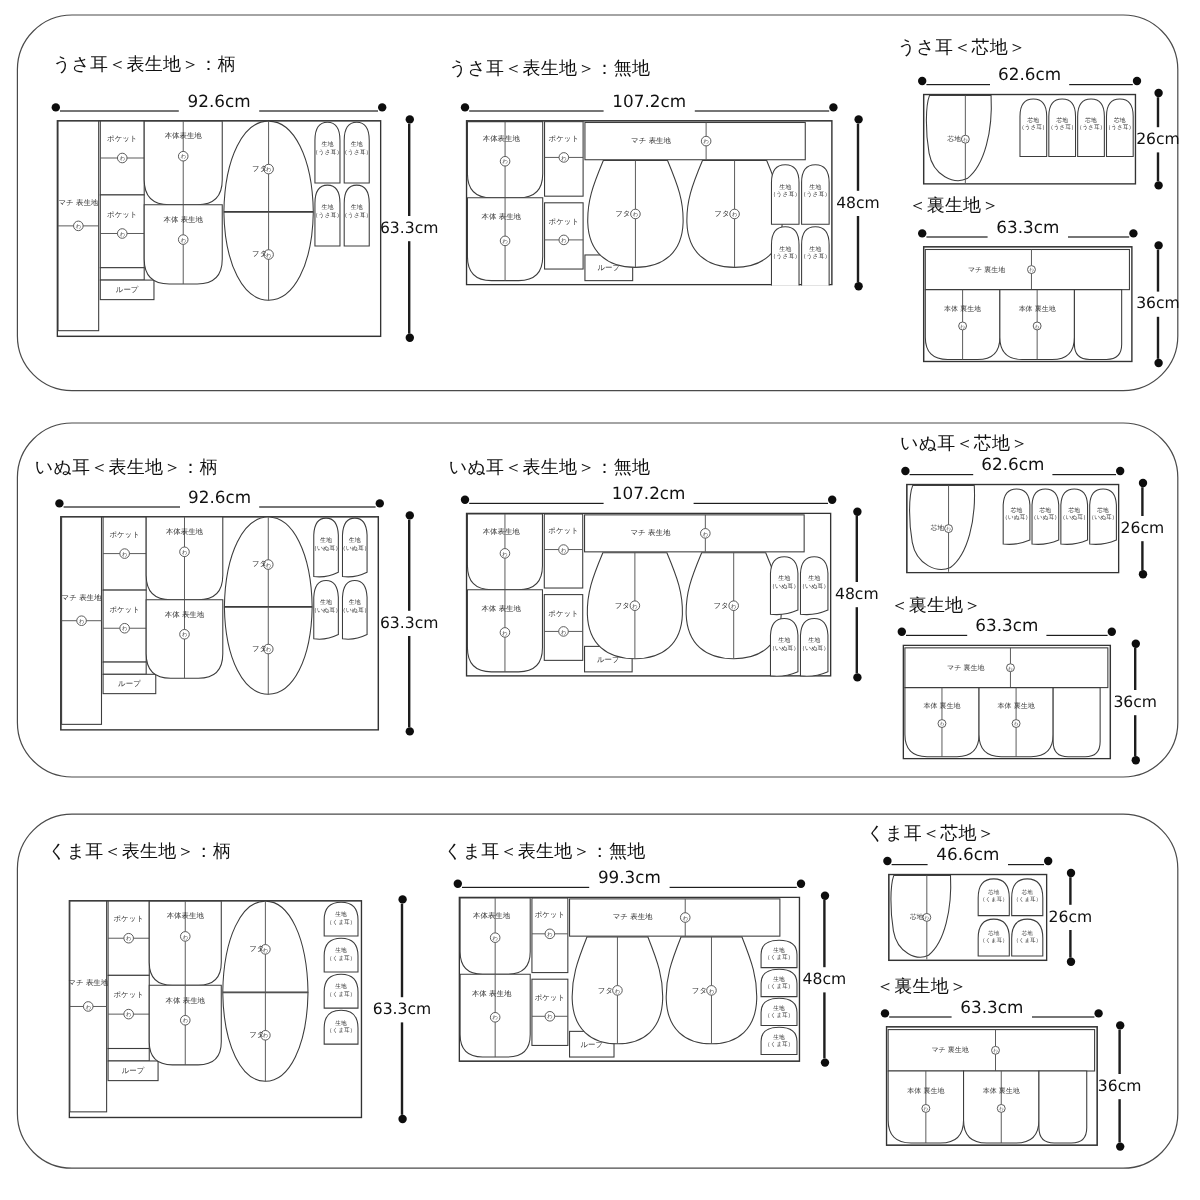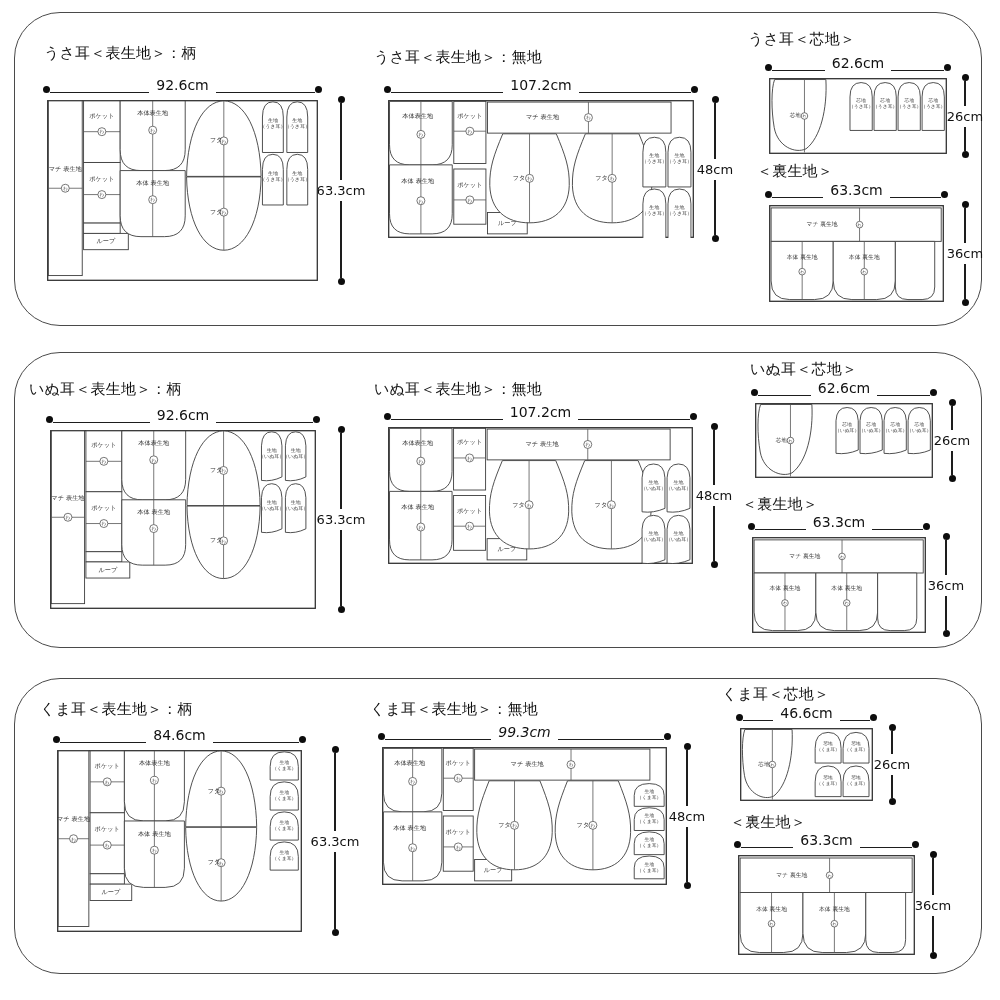--- a/index.html
+++ b/index.html
@@ -426,27 +426,20 @@
       <text x="32.973" y="53.28" text-anchor="middle" font-size="5.8" fill="#333">本体 裏生地</text>
       <path d="M63.858,36 H125.62799999999999 V75.16799999999999 Q125.62799999999999,93.6 107.19599999999998,93.6 H82.28999999999999 Q63.858,93.6 63.858,75.16799999999999 Z" fill="#fff" stroke="#3d3d3d" stroke-width="0.9"></path>
       <line x1="94.743" y1="36" x2="94.743" y2="93.6" stroke="#555" stroke-width="0.8"></line>
       <circle cx="94.743" cy="65.952" r="3.3" fill="#fff" stroke="#555" stroke-width="0.8"></circle>
       <text x="94.743" y="67.437" text-anchor="middle" font-size="3.7949999999999995" fill="#444">わ</text>
       <text x="94.743" y="53.28" text-anchor="middle" font-size="5.8" fill="#333">本体 裏生地</text>
       <path d="M125.628,36 H164.778 V81.07199999999999 Q164.778,93.6 152.25,93.6 H138.156 Q125.628,93.6 125.628,81.07199999999999 Z" fill="#fff" stroke="#3d3d3d" stroke-width="0.9"></path>
     </svg>
     <div class="panel" style="left: 14px; top: 678px; width: 968px; height: 296px;"></div>
     <div class="dtitle" style="left: 40px; top: 700px;">くま耳＜表生地＞：柄</div>
-    <div class="hdim" style="left: 53px; top: 727px; width: 253px;">
-      <div class="dot"></div>
-      <div class="hline"></div>
-      <div class="hlabel">84.6cm</div>
-      <div class="hline"></div>
-      <div class="dot"></div>
-    </div>
     <div class="vdim" style="left: 309px; top: 746px; width: 52px; height: 190px;">
       <div class="dot"></div>
       <div class="vline"></div>
       <div class="vlabel">63.3cm</div>
       <div class="vline"></div>
       <div class="dot"></div>
     </div>
     <svg class="cut" width="245" height="182" viewBox="0 0 245 182" style="left: 57px; top: 750px;">
       <rect x="0.7" y="0.7" width="243.6" height="180.6" fill="none" stroke="#333" stroke-width="1.3"></rect>
       <rect x="1.225" y="0.91" width="30.625" height="175.63" fill="#fff" stroke="#3d3d3d" stroke-width="0.9"></rect>
@@ -494,21 +487,21 @@
       <text x="227.2375" y="43.6982" text-anchor="middle" font-size="4.8" fill="#333">生地</text>
       <text x="227.2375" y="49.6982" text-anchor="middle" font-size="4.8" fill="#333">（くま耳）</text>
       <path d="M213.15,90.09 V76.5492 Q213.15,61.88 227.2375,61.88 Q241.32500000000002,61.88 241.32500000000002,76.5492 V90.09 Z" fill="#fff" stroke="#3d3d3d" stroke-width="0.9"></path>
       <text x="227.2375" y="73.7282" text-anchor="middle" font-size="4.8" fill="#333">生地</text>
       <text x="227.2375" y="79.7282" text-anchor="middle" font-size="4.8" fill="#333">（くま耳）</text>
       <path d="M213.15,120.12 V106.5792 Q213.15,91.91 227.2375,91.91 Q241.32500000000002,91.91 241.32500000000002,106.5792 V120.12 Z" fill="#fff" stroke="#3d3d3d" stroke-width="0.9"></path>
       <text x="227.2375" y="103.7582" text-anchor="middle" font-size="4.8" fill="#333">生地</text>
       <text x="227.2375" y="109.7582" text-anchor="middle" font-size="4.8" fill="#333">（くま耳）</text>
     </svg>
     <div class="dtitle" style="left: 370px; top: 700px;">くま耳＜表生地＞：無地</div>
-    <div class="hdim" style="left: 378px; top: 724px; width: 293px; font-style: italic;">
+    <div class="hdim" style="left: 378px; top: 724px; width: 293px;">
       <div class="dot"></div>
       <div class="hline"></div>
       <div class="hlabel">99.3cm</div>
       <div class="hline"></div>
       <div class="dot"></div>
     </div>
     <div class="vdim" style="left: 661px; top: 743px; width: 52px; height: 146px;">
       <div class="dot"></div>
       <div class="vline"></div>
       <div class="vlabel">48cm</div>

